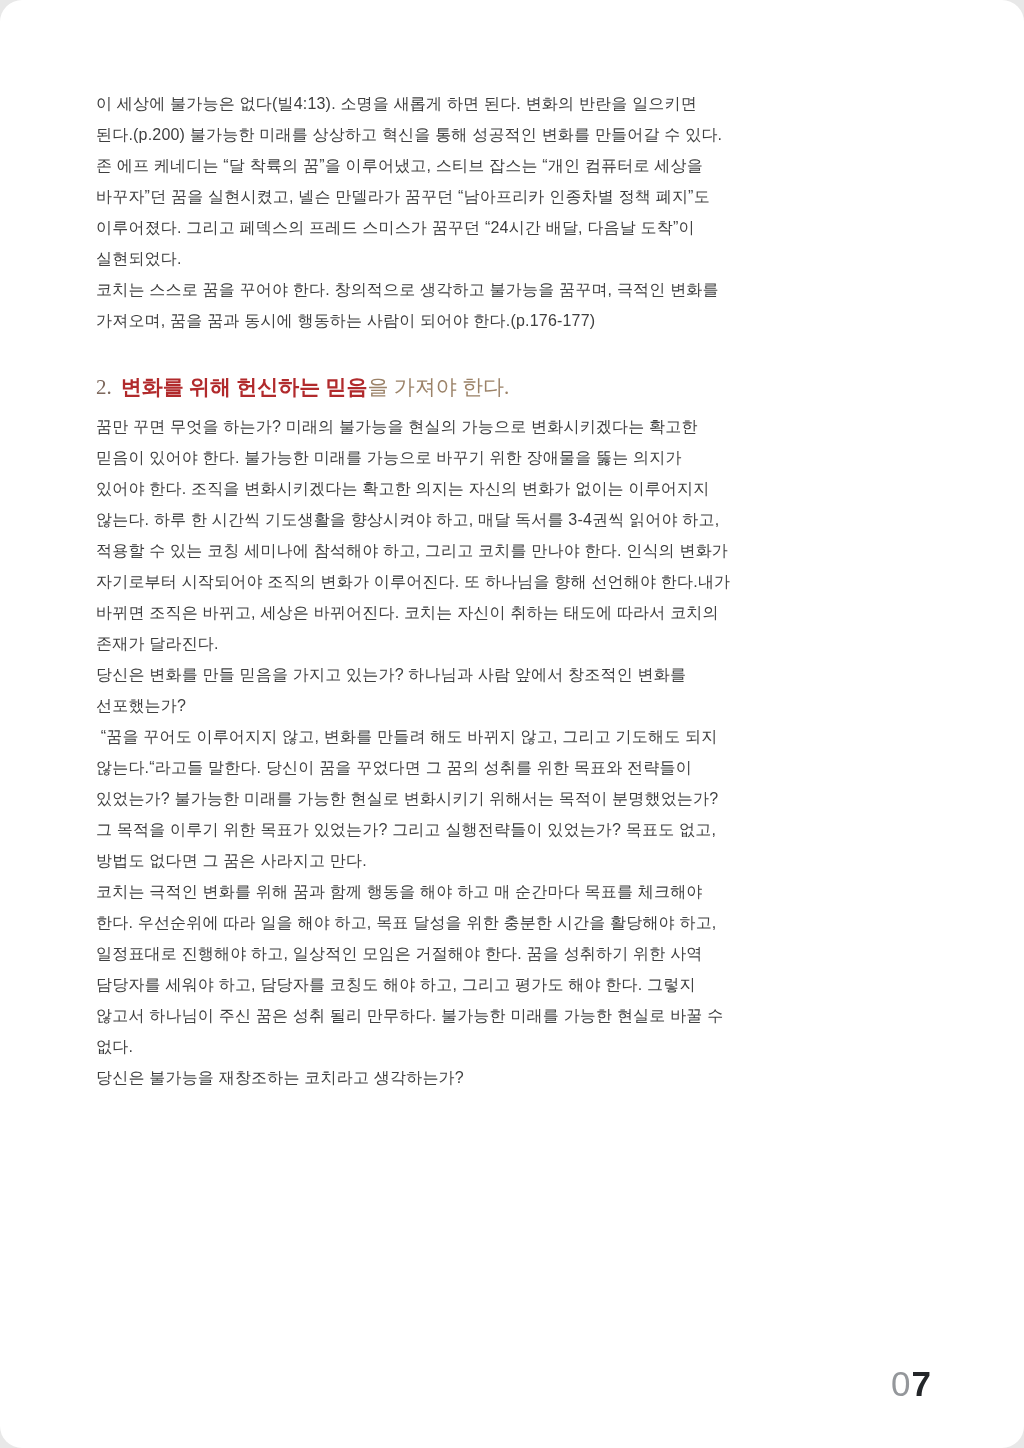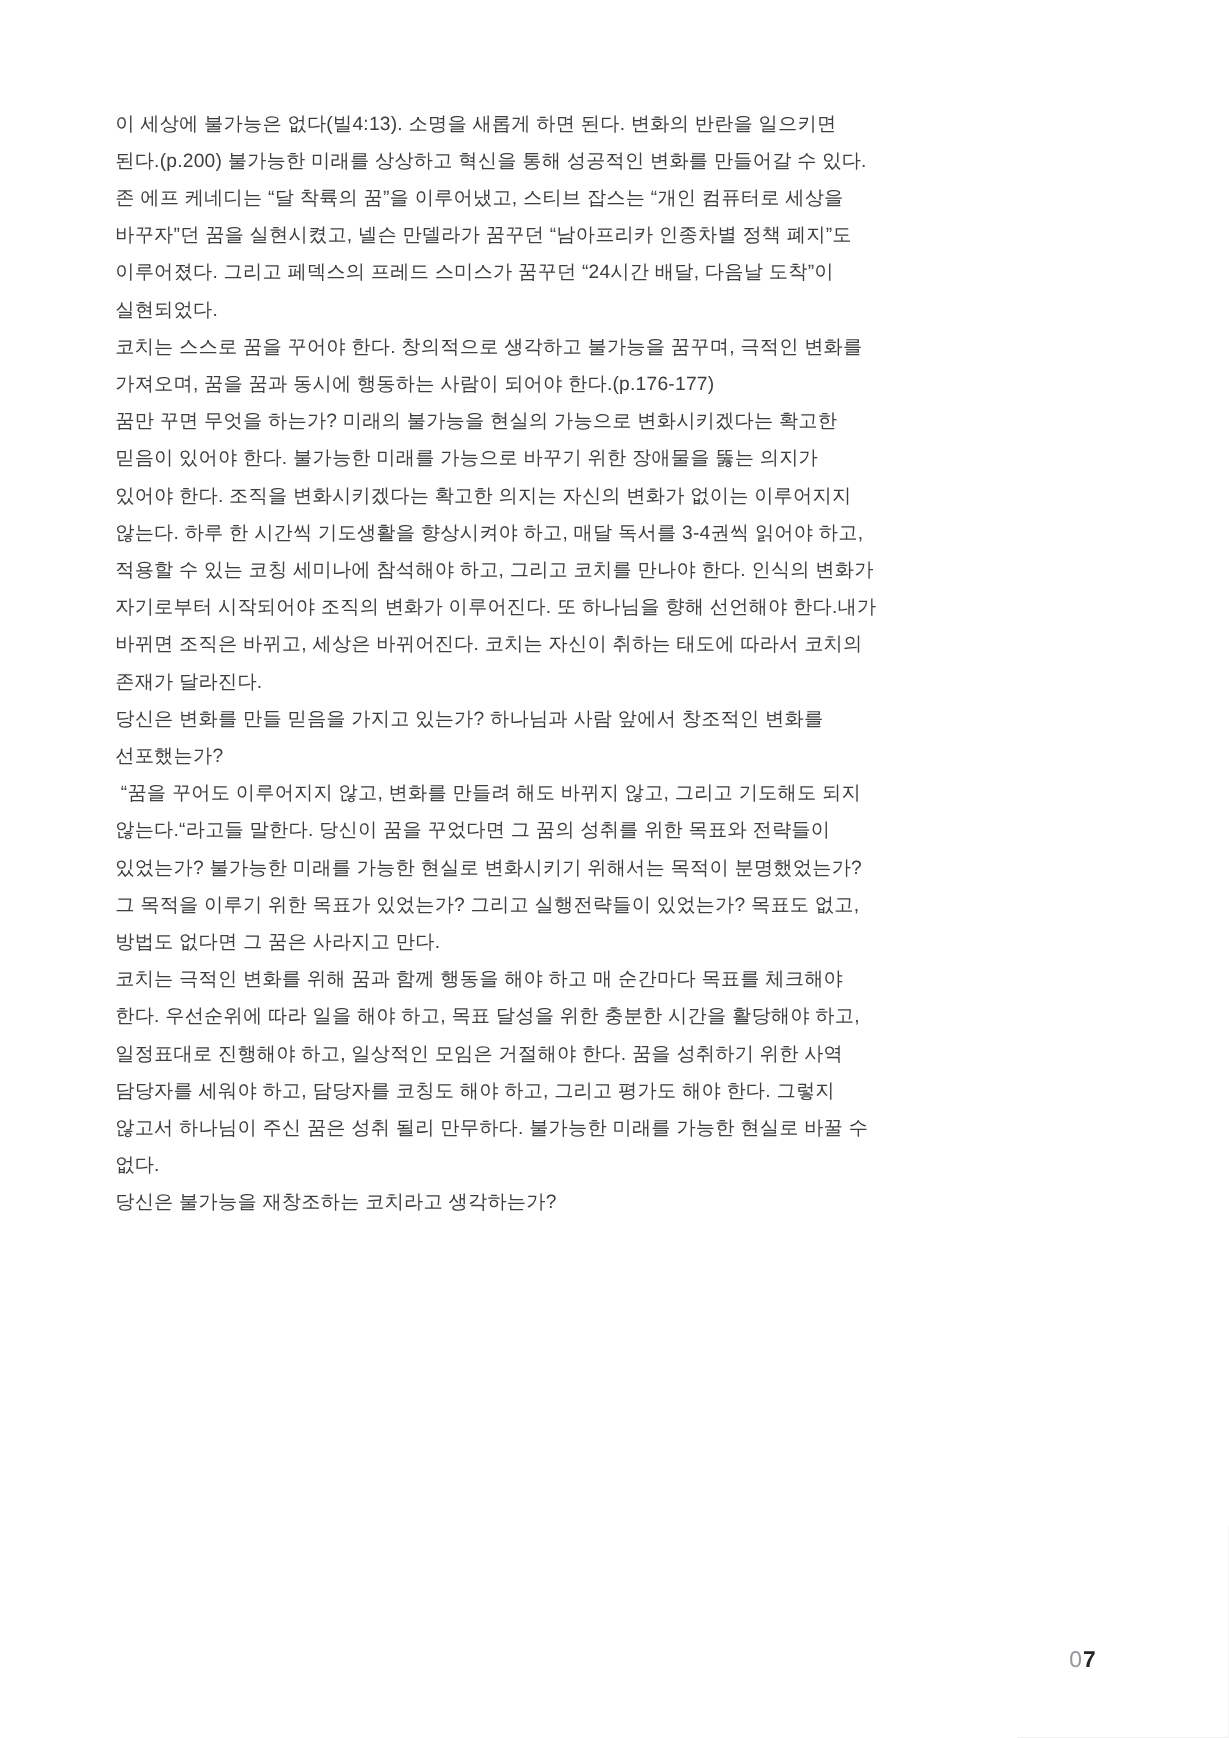--- a/index.html
+++ b/index.html
@@ -7,20 +7,21 @@
     padding: 0;
     background: #e8e8e8;
   }
   .page {
     position: relative;
     width: 1024px;
     height: 1448px;
     background: var(--page_bg, #ffffff);
     overflow: hidden;
     font-family: "Liberation Sans", sans-serif;
+    border-radius: 22px;
   }
   .content {
     position: absolute;
     left: 96px;
     top: 88px;
     width: 648px;
   }
   .body-text {
     margin: 0;
     font-family: "Liberation Sans", sans-serif;
@@ -46,21 +47,21 @@
     font-weight: bold;
   }
   .section-heading .sec-rest {
     color: var(--heading_muted, #9b8268);
   }
   .page-number {
     position: absolute;
     left: 891px;
     top: 1368px;
     font-family: "Liberation Sans", sans-serif;
-    font-size: 19px;
+    font-size: 35px;
     line-height: 32px;
     font-weight: 500;
     letter-spacing: 1px;
   }
   .pn-gray { color: var(--page_num_gray, #94979b); }
   .pn-dark { color: var(--page_num_dark, #232629); font-weight: 600; }
 </style>
 </head>
 <body>
 
@@ -69,20 +70,21 @@
 
     <p class="body-text">이 세상에 불가능은 없다(빌4:13). 소명을 새롭게 하면 된다. 변화의 반란을 일으키면
 된다.(p.200) 불가능한 미래를 상상하고 혁신을 통해 성공적인 변화를 만들어갈 수 있다.
 존 에프 케네디는 “달 착륙의 꿈”을 이루어냈고, 스티브 잡스는 “개인 컴퓨터로 세상을
 바꾸자”던 꿈을 실현시켰고, 넬슨 만델라가 꿈꾸던 “남아프리카 인종차별 정책 폐지”도
 이루어졌다. 그리고 페덱스의 프레드 스미스가 꿈꾸던 “24시간 배달, 다음날 도착”이
 실현되었다.
 코치는 스스로 꿈을 꾸어야 한다. 창의적으로 생각하고 불가능을 꿈꾸며, 극적인 변화를
 가져오며, 꿈을 꿈과 동시에 행동하는 사람이 되어야 한다.(p.176-177)</p>
 
+    <h2 class="section-heading"><span class="sec-num">2.</span><span class="sec-emph">변화를 위해 헌신하는 믿음</span><span class="sec-rest">을 가져야 한다.</span></h2>
 
     <p class="body-text">꿈만 꾸면 무엇을 하는가? 미래의 불가능을 현실의 가능으로 변화시키겠다는 확고한
 믿음이 있어야 한다. 불가능한 미래를 가능으로 바꾸기 위한 장애물을 뚫는 의지가
 있어야 한다. 조직을 변화시키겠다는 확고한 의지는 자신의 변화가 없이는 이루어지지
 않는다. 하루 한 시간씩 기도생활을 향상시켜야 하고, 매달 독서를 3-4권씩 읽어야 하고,
 적용할 수 있는 코칭 세미나에 참석해야 하고, 그리고 코치를 만나야 한다. 인식의 변화가
 자기로부터 시작되어야 조직의 변화가 이루어진다. 또 하나님을 향해 선언해야 한다.내가
 바뀌면 조직은 바뀌고, 세상은 바뀌어진다. 코치는 자신이 취하는 태도에 따라서 코치의
 존재가 달라진다.
 당신은 변화를 만들 믿음을 가지고 있는가? 하나님과 사람 앞에서 창조적인 변화를

